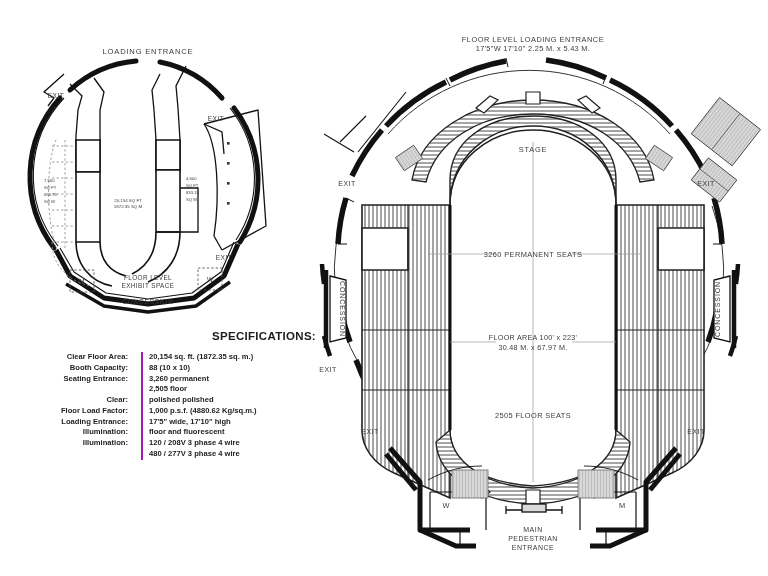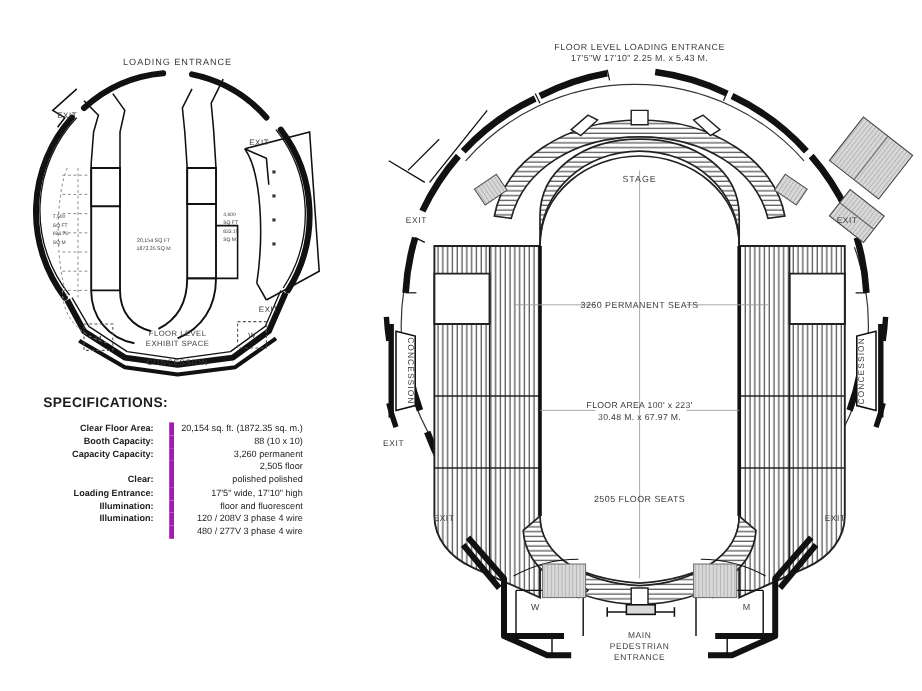--- a/index.html
+++ b/index.html
@@ -44,43 +44,45 @@
     left: 36px;
     top: 330px;
     width: 280px;
   }
   #specifications .spec-title {
     font-size: 11.5px;
     font-weight: bold;
     letter-spacing: .3px;
     color: #1c1c1c;
     margin: 0 0 10px 0;
+    text-align: right;
   }
   #specifications table {
     border-collapse: collapse;
     font-size: 7.6px;
     line-height: 1.42;
     color: #232323;
   }
   #specifications td {
     padding: 0;
     vertical-align: top;
     white-space: nowrap;
   }
   #specifications td.k {
     text-align: right;
     padding-right: 13px;
     width: 92px;
     font-weight: 600;
     color: #1e1e1e;
   }
   #specifications td.v {
-    text-align: right;
+    text-align: left;
     padding-left: 6px;
-    border-left: 4px solid #a21caf;
+    border-left: 2px solid #a21caf;
+    font-weight: bold;
   }
 
   
   #main-plan {
     position: absolute;
     left: 300px;
     top: 30px;
     width: 468px;
     height: 530px;
   }
@@ -197,30 +199,34 @@
       <tbody>
         <tr>
           <td class="k">Clear Floor Area:</td>
           <td class="v">20,154 sq. ft. (1872.35 sq. m.)</td>
         </tr>
         <tr>
           <td class="k">Booth Capacity:</td>
           <td class="v">88 (10 x 10)</td>
         </tr>
         <tr>
-          <td class="k">Capacity Capacity:</td>
+          <td class="k">Seating Entrance:</td>
           <td class="v">3,260 permanent</td>
         </tr>
         <tr>
           <td class="k"></td>
           <td class="v">2,505 floor</td>
         </tr>
         <tr>
           <td class="k">Clear:</td>
           <td class="v">polished polished</td>
+        </tr>
+        <tr>
+          <td class="k">Floor Load Factor:</td>
+          <td class="v">1,000 p.s.f. (4880.62 Kg/sq.m.)</td>
         </tr>
         <tr>
           <td class="k">Loading Entrance:</td>
           <td class="v">17'5" wide, 17'10" high</td>
         </tr>
         <tr>
           <td class="k">Illumination:</td>
           <td class="v">floor and fluorescent</td>
         </tr>
         <tr>

